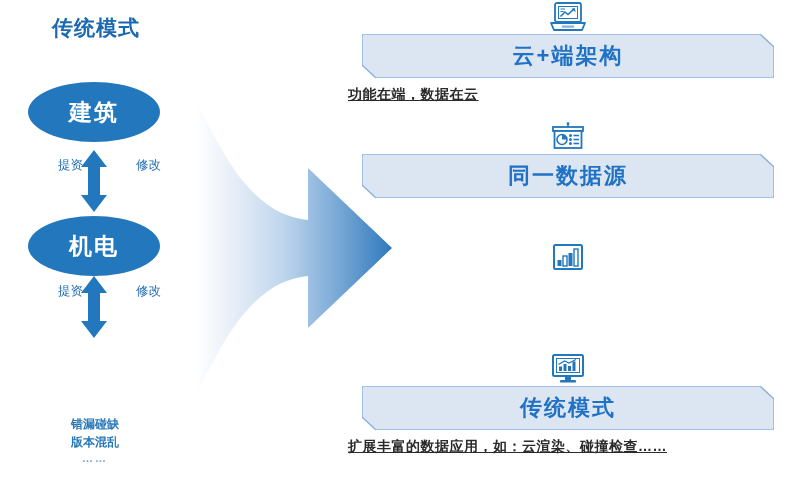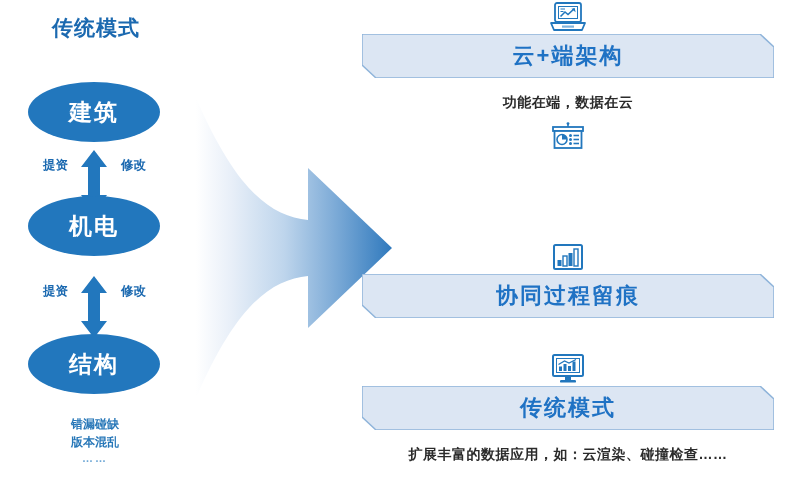--- a/index.html
+++ b/index.html
@@ -40,41 +40,42 @@
     border-radius: 50%;
     display: flex;
     align-items: center;
     justify-content: center;
     color: #ffffff;
     font-size: 23px;
     font-weight: bold;
     letter-spacing: 2px;
   }
   #node-jianzhu { top: 82px; }
-  #node-jidian  { top: 196px; font-family: Liberation Serif, serif; }
+  #node-jidian  { top: 216px; font-family: Liberation Serif, serif; }
   #node-jiegou  { top: 334px; }
 
   
   .double-arrow {
     position: absolute;
     left: 80px;
     width: 28px; height: 62px;
   }
   #arrow-1 { top: 150px; }
   #arrow-2 { top: 276px; }
   .double-arrow svg { display: block; width: 28px; height: 62px; }
 
   .arrow-label {
     position: absolute;
     width: 26px;
     font-size: 12.5px;
-    font-weight: bold;
+    font-weight: normal;
     color: #1b69b0;
     line-height: 15px;
-    text-align: right;
+    text-align: left;
+    margin-left: 16px;
   }
   #label-tizi-1   { left: 42px;  top: 158px; }
   #label-xiugai-1 { left: 120px; top: 158px; }
   #label-tizi-2   { left: 42px;  top: 284px; }
   #label-xiugai-2 { left: 120px; top: 284px; }
 
   #problems-text {
     position: absolute;
     left: 0; top: 415px;
     width: 190px;
@@ -145,27 +146,27 @@
   .feature-card .card-title {
     position: relative;
     z-index: 2;
     font-size: 22px;
     font-weight: bold;
     color: #1f72c4;
     letter-spacing: 2px;
   }
   .feature-desc {
     width: 440px;
-    text-align: center;
     font-size: 14px;
     font-weight: bold;
     color: #2b2b2b;
     line-height: 20px;
-    padding-top: 14px;
+    padding-top: 6px;
     letter-spacing: 0.5px;
+    text-decoration: underline;
   }
 </style>
 </head>
 <body>
 
 <div id="stage">
 
   <div id="left-panel">
 
     <div id="traditional-title">传统模式</div>
@@ -195,23 +196,20 @@
         <polygon points="14,0 27,17 20,17 20,45 27,45 14,62 1,45 8,45 8,17 1,17" fill="#2277bd"></polygon>
       </svg>
     </div>
     <div class="arrow-label" id="label-tizi-2">
       <div>提资</div>
     </div>
     <div class="arrow-label" id="label-xiugai-2">
       <div>修改</div>
     </div>
 
-    <div class="node-ellipse" id="node-jiegou">
-      <span>结构</span>
-    </div>
 
     <div id="problems-text">
       <div>错漏碰缺</div>
       <div>版本混乱</div>
     </div>
     <div id="problems-dots">……</div>
   </div>
 
   <div id="big-arrow">
     <svg viewBox="0 0 200 300" xmlns="http://www.w3.org/2000/svg">
@@ -269,37 +267,37 @@
           <circle cx="14" cy="17.5" r="5" fill="none" stroke="#2277bd" stroke-width="1.6"></circle>
           <path d="M14,17.5 L14,12.5 A5,5 0 0,1 19,17.5 Z" fill="#2277bd"></path>
           <circle cx="22.5" cy="13.5" r="1.5" fill="#2277bd"></circle>
           <circle cx="22.5" cy="17.5" r="1.5" fill="#2277bd"></circle>
           <circle cx="22.5" cy="21.5" r="1.5" fill="#2277bd"></circle>
           <line x1="25.5" y1="13.5" x2="31" y2="13.5" stroke="#2277bd" stroke-width="1.6"></line>
           <line x1="25.5" y1="17.5" x2="31" y2="17.5" stroke="#2277bd" stroke-width="1.6"></line>
           <line x1="25.5" y1="21.5" x2="31" y2="21.5" stroke="#2277bd" stroke-width="1.6"></line>
         </svg>
       </div>
+      <div class="feature-card">
+        <svg class="card-shape" viewBox="0 0 412 44" preserveAspectRatio="none" xmlns="http://www.w3.org/2000/svg">
+          <polygon points="0,0 398,0 412,13 412,44 14,44 0,31" fill="#dce6f3" stroke="#8fb4da" stroke-width="1.5"></polygon>
+        </svg>
+        <span class="card-title">同一数据源</span>
+      </div>
     </div>
 
     <div class="feature-block" id="feature-2">
       <div class="feature-icon">
         <svg width="36" height="30" viewBox="0 0 36 30" xmlns="http://www.w3.org/2000/svg">
           <rect x="4" y="3" width="28" height="24" rx="1.5" fill="#ffffff" stroke="#2277bd" stroke-width="2"></rect>
           <rect x="7.5" y="18" width="4" height="6" fill="#2277bd"></rect>
           <rect x="13" y="14" width="4" height="10" fill="#ffffff" stroke="#2277bd" stroke-width="1.4"></rect>
           <rect x="18.5" y="11" width="4" height="13" fill="#2277bd"></rect>
           <rect x="24" y="7" width="4" height="17" fill="#ffffff" stroke="#2277bd" stroke-width="1.4"></rect>
         </svg>
-      </div>
-      <div class="feature-card">
-        <svg class="card-shape" viewBox="0 0 412 44" preserveAspectRatio="none" xmlns="http://www.w3.org/2000/svg">
-          <polygon points="0,0 398,0 412,13 412,44 14,44 0,31" fill="#dce6f3" stroke="#8fb4da" stroke-width="1.5"></polygon>
-        </svg>
-        <span class="card-title">协同过程留痕</span>
       </div>
     </div>
 
     <div class="feature-block" id="feature-3">
       <div class="feature-icon">
         <svg width="38" height="32" viewBox="0 0 38 32" xmlns="http://www.w3.org/2000/svg">
           <rect x="4" y="2" width="30" height="21" rx="1.5" fill="#ffffff" stroke="#2277bd" stroke-width="2"></rect>
           <rect x="7.5" y="5.5" width="23" height="14" fill="#ffffff" stroke="#2277bd" stroke-width="1"></rect>
           <rect x="10" y="13.5" width="3" height="4.5" fill="#2277bd"></rect>
           <rect x="14.5" y="11" width="3" height="7" fill="#2277bd"></rect>

